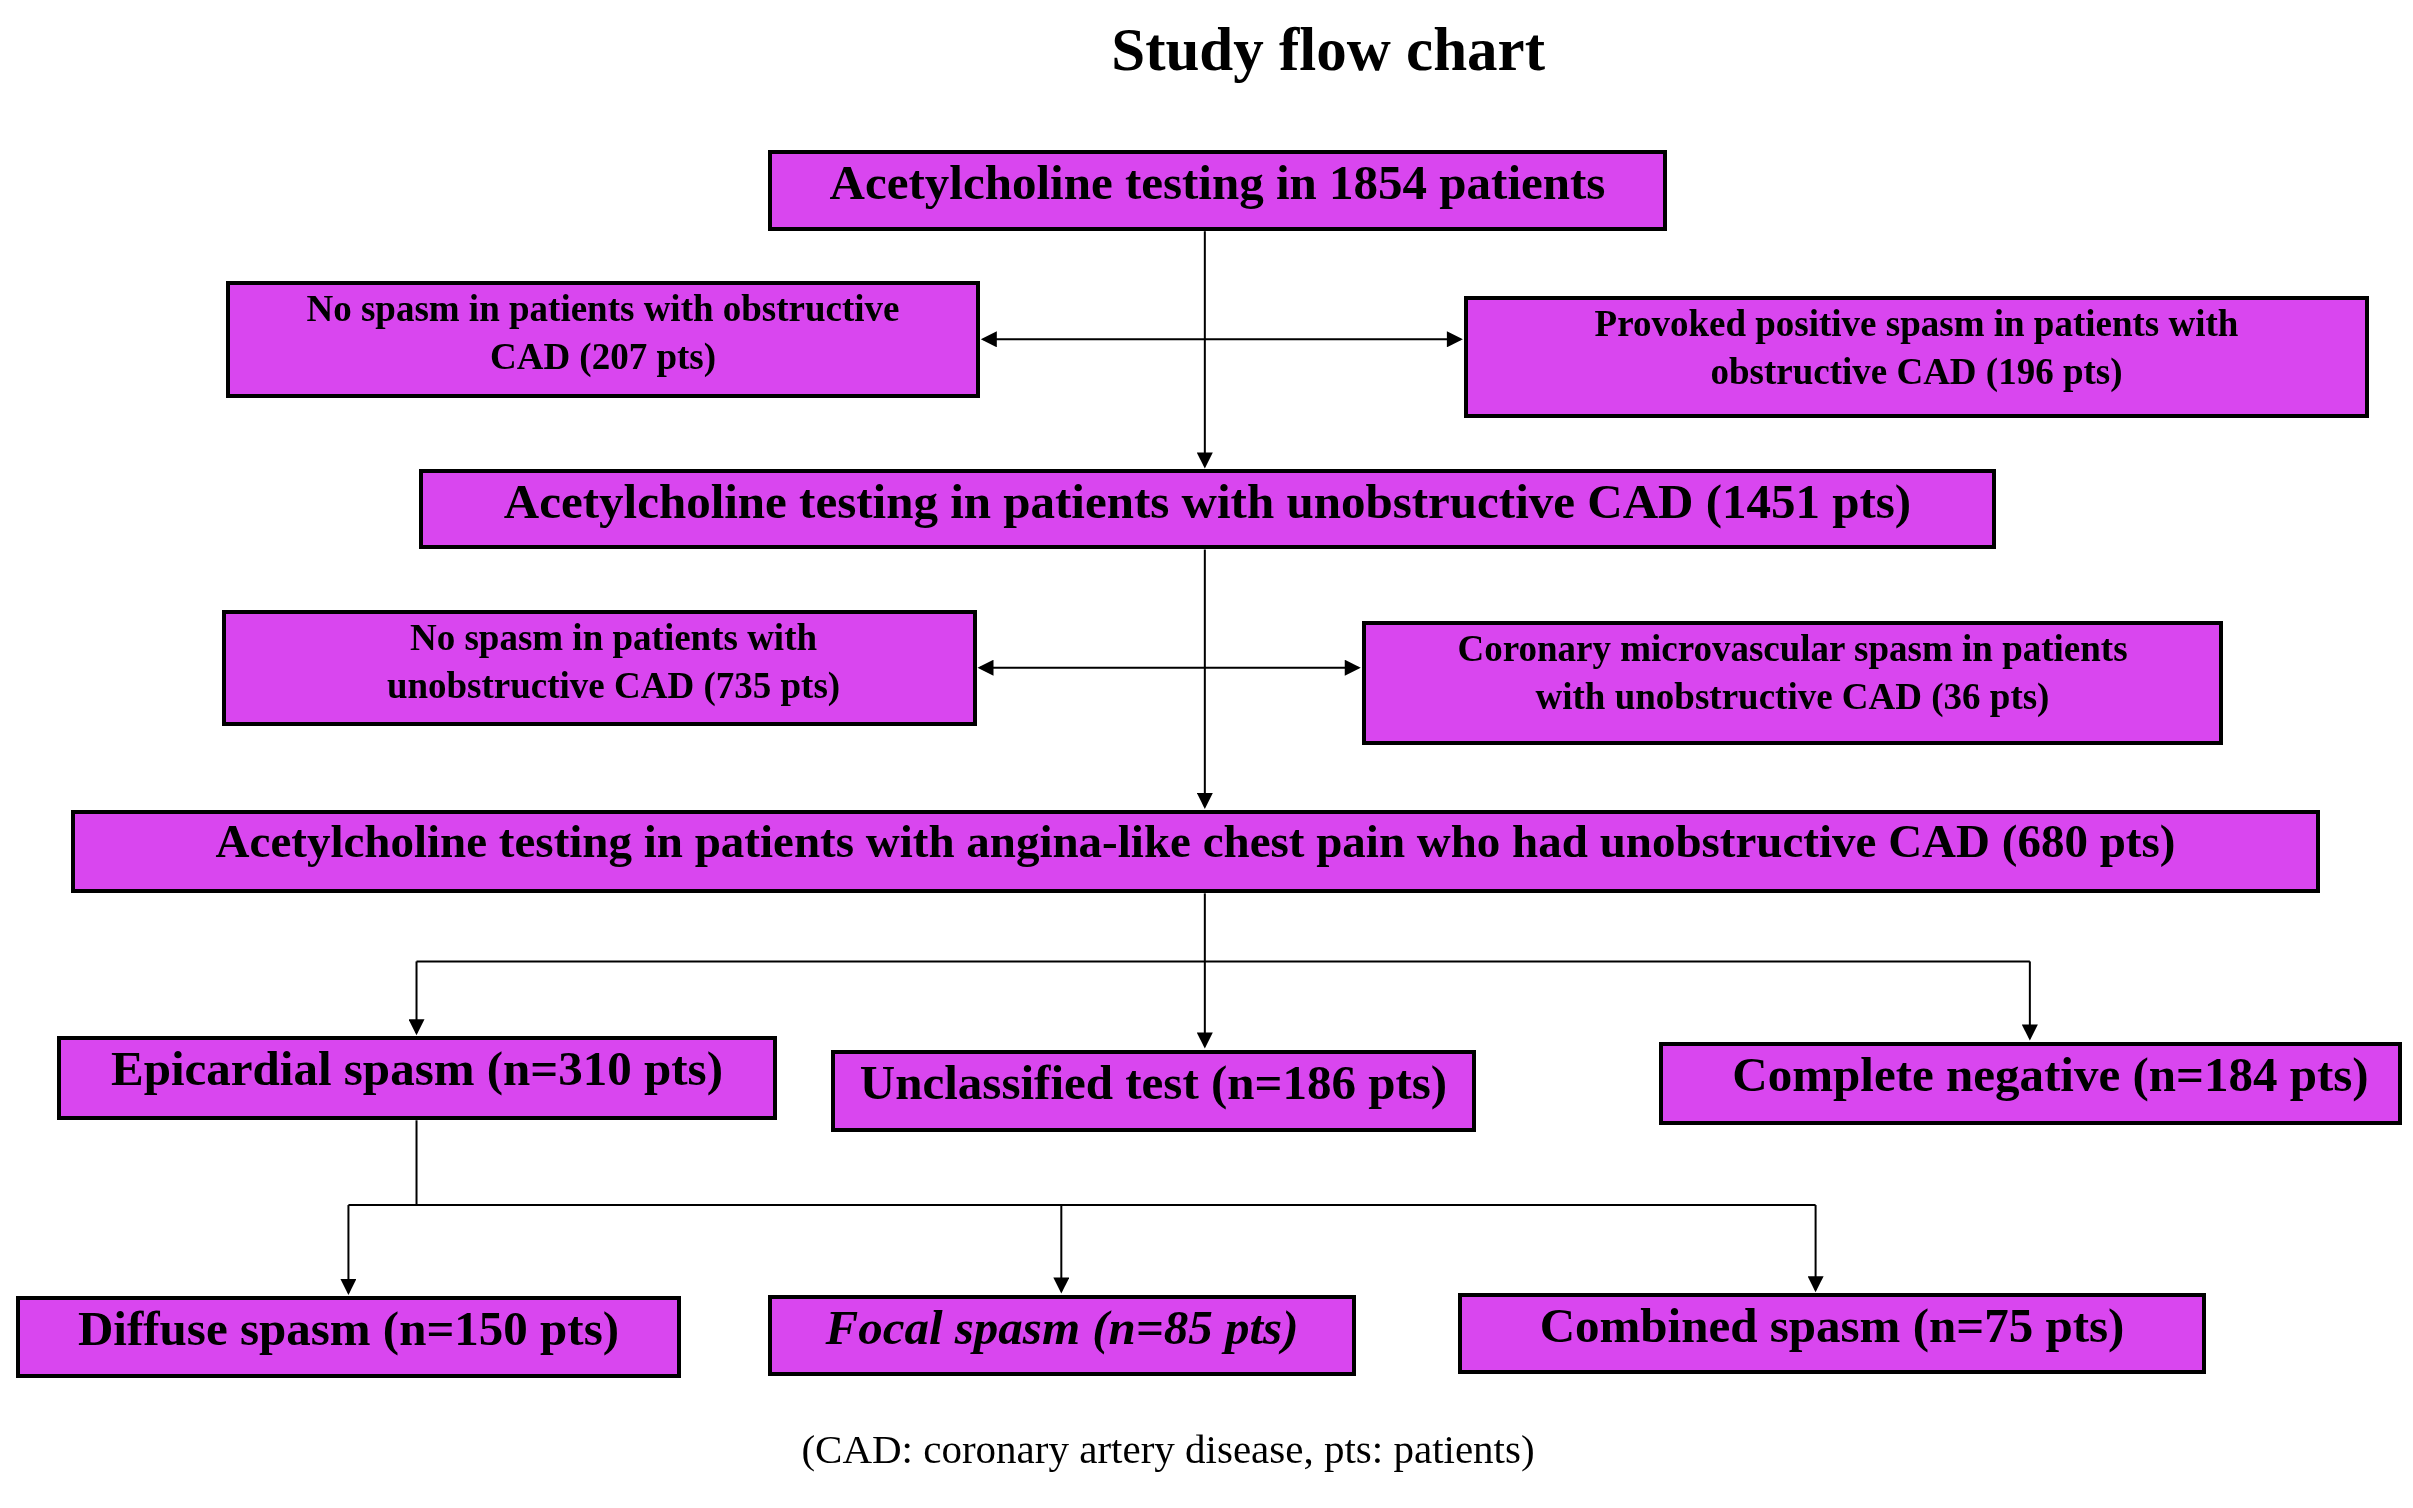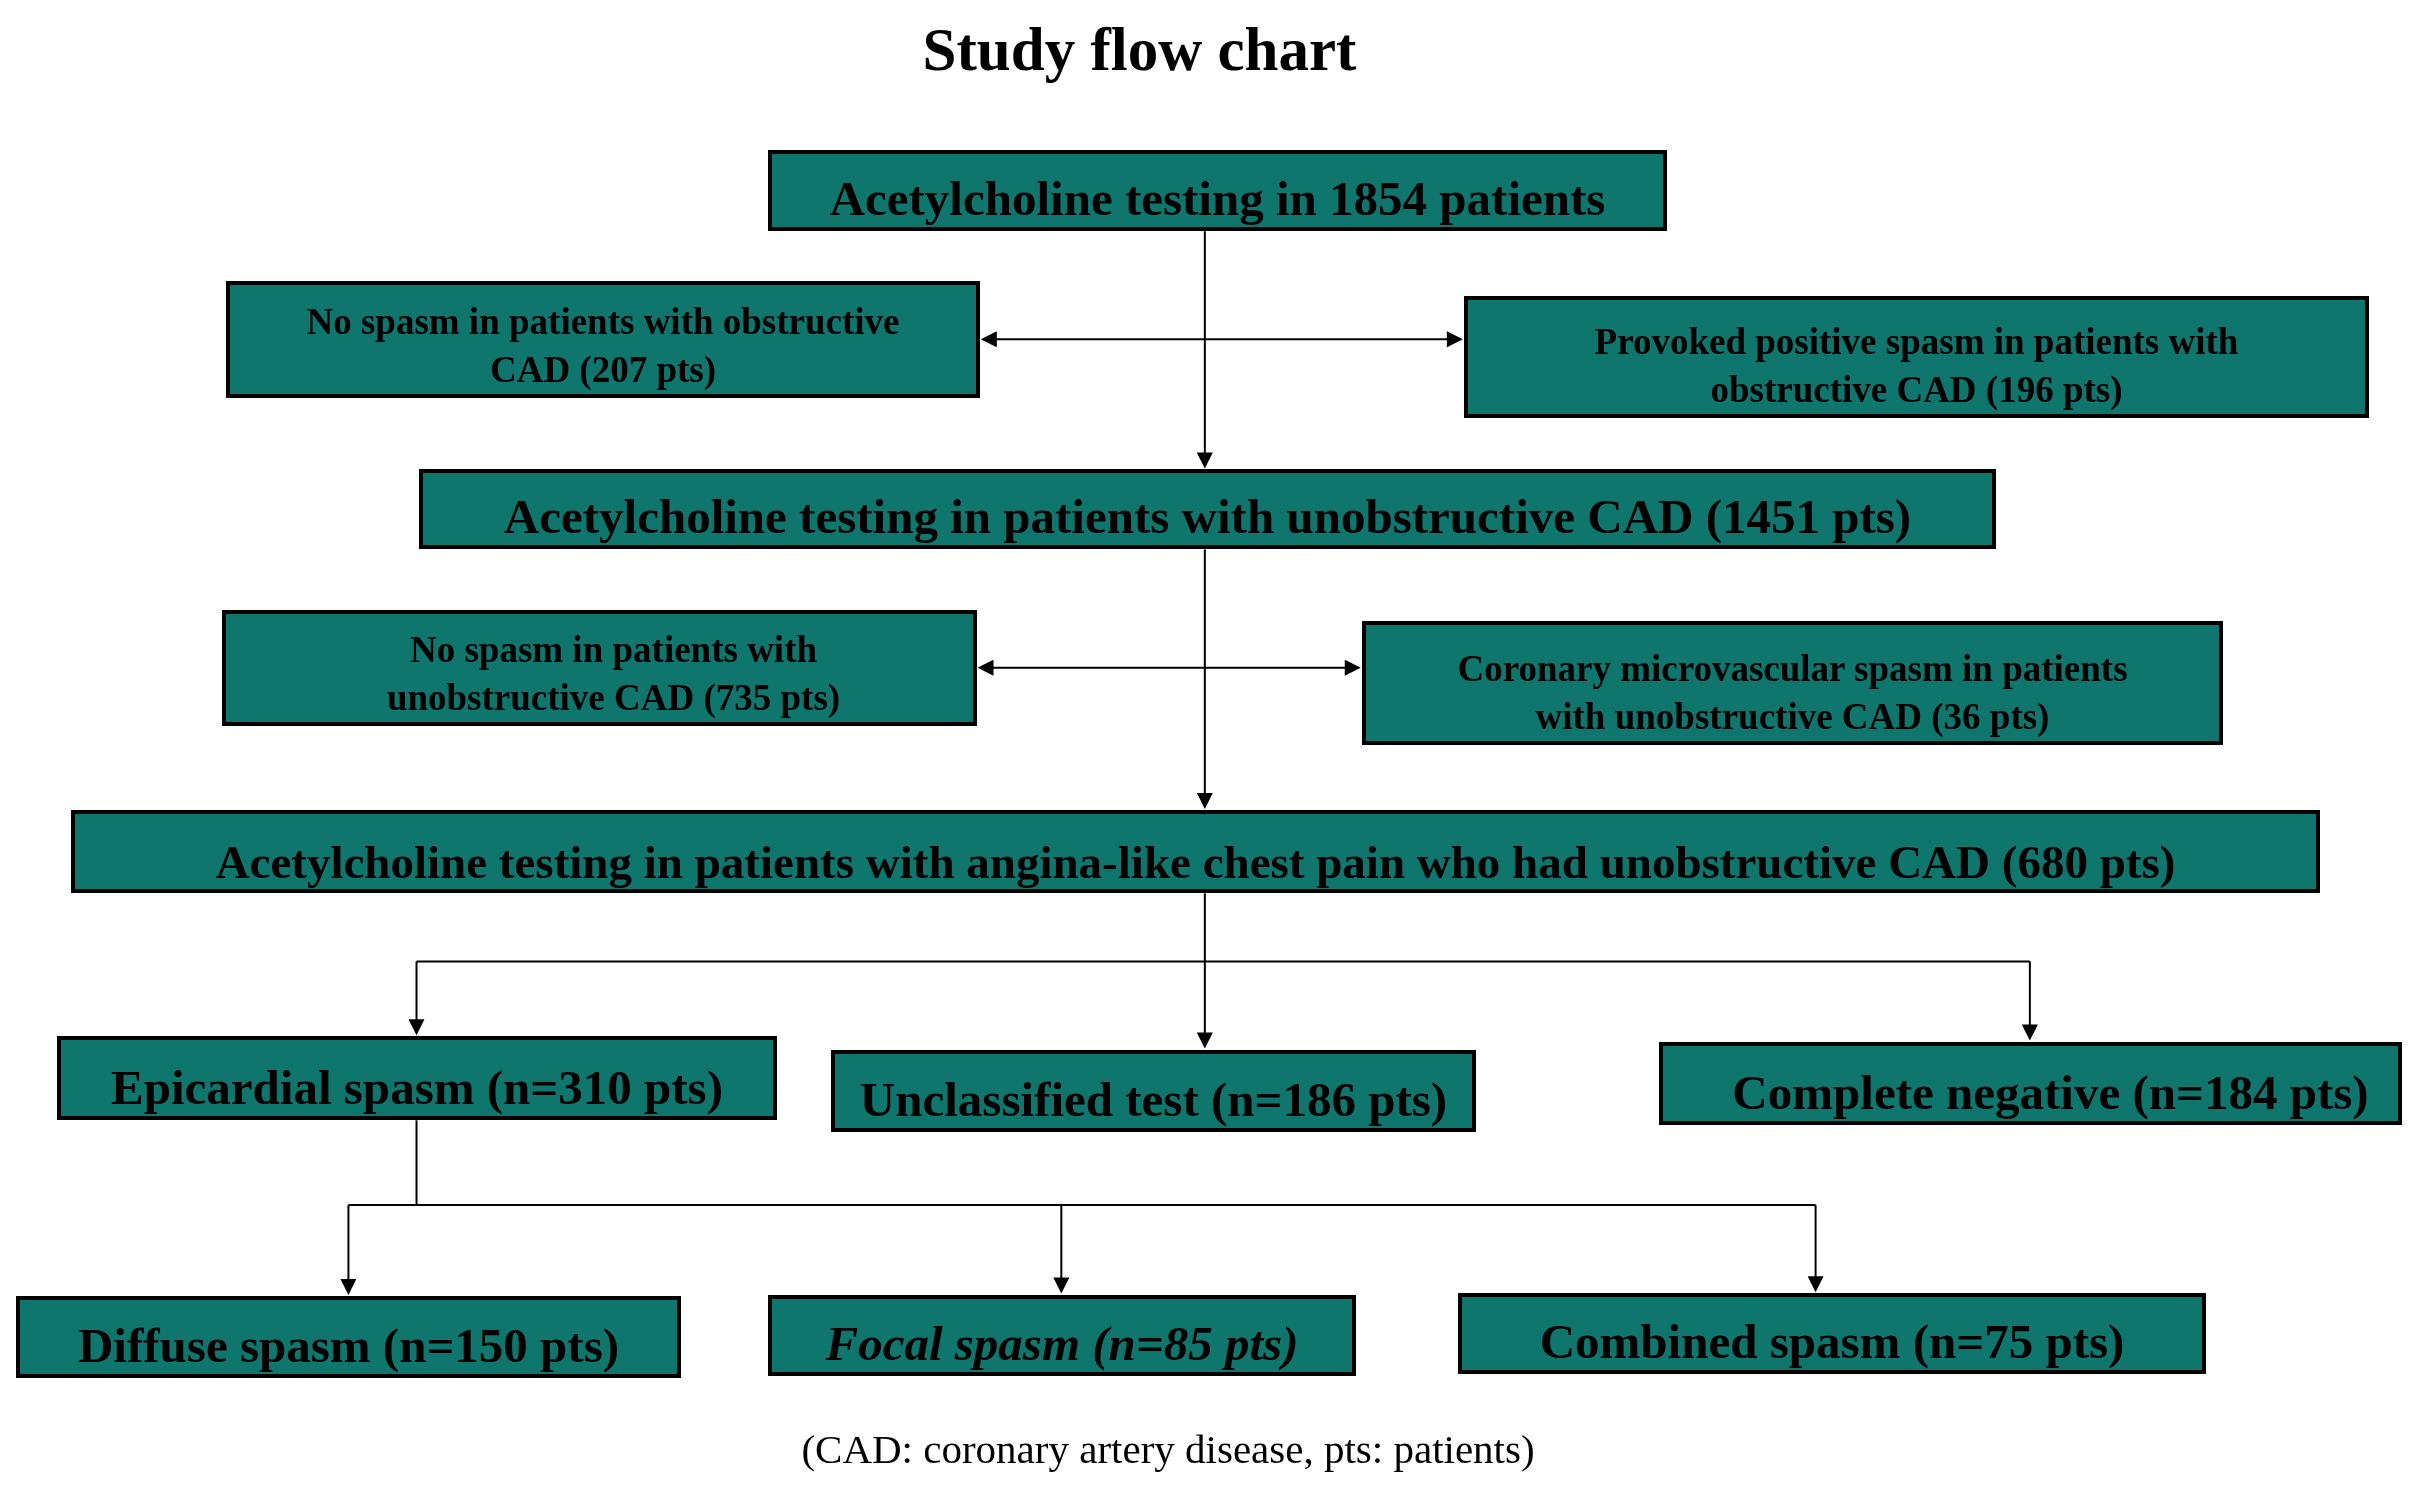--- a/index.html
+++ b/index.html
@@ -15,34 +15,34 @@
   #connectors {
     position: absolute;
     left: 0; top: 0;
     width: 2413px; height: 1509px;
     z-index: 0;
   }
   #connectors line { stroke: #000000; stroke-width: 3; }
   .title {
     position: absolute;
     left: 734px; top: 14.7px; width: 811px;
-    text-align: center;
+    text-align: right;
     font-size: 61px;
     font-weight: bold;
     z-index: 2;
   }
   .box {
     position: absolute;
     box-sizing: border-box;
     border: 4px solid #000000;
-    background: #0f766e;
+    background: #d946ef;
     display: flex;
     flex-direction: column;
     align-items: center;
-    justify-content: flex-end;
+    justify-content: flex-start;
     text-align: center;
     font-weight: bold;
     z-index: 1;
   }
   .big   { font-size: 49px; }
   .mid   { font-size: 47px; }
   .small { font-size: 37px; line-height: 1.3; }
   .ln { display: block; }
   .footnote {
     position: absolute;

